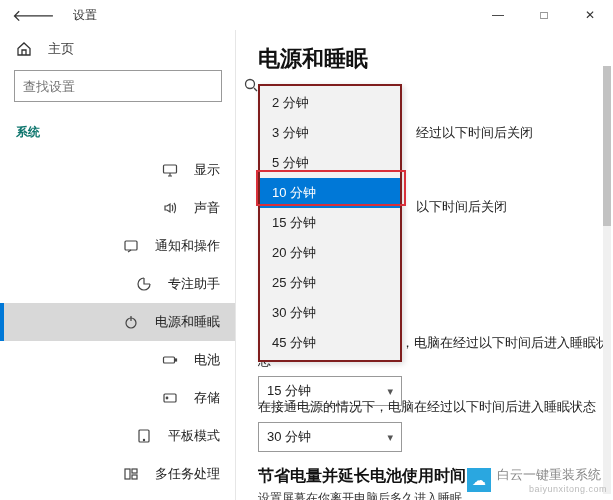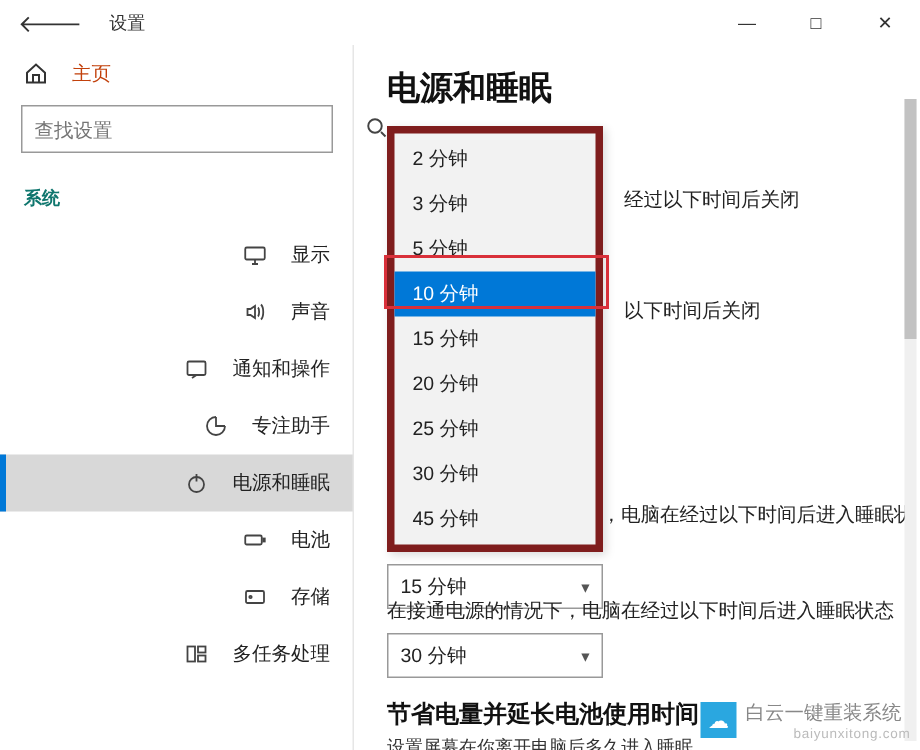--- a/index.html
+++ b/index.html
@@ -12,39 +12,39 @@
 .back-btn { font-size: 16px; color: #333; }
 .title-text { font-size: 12px; color: #333; }
 
 .layout { display: flex; height: calc(100% - 30px); }
 
 .sidebar { width: 236px; background: #fff; border-right: 0; position: relative; }
 .sidebar::after { content:""; position:absolute; right:0; top:0; bottom:0; width:1px; background:#e6e6e6; }
 
 .home-row { display: flex; align-items: center; gap: 16px; padding: 10px 16px 12px 16px; }
 .home-row .icon { width: 16px; display:flex; justify-content:center; color:#333; }
-.home-row .label { font-size: 13px; color: #c2410c; }
+.home-row .label { font-size: 13px; color: #404040; }
 
 .search-wrap { padding: 0 14px 14px 14px; }
 .search-box { display: flex; align-items: center; height: 32px; border: 1px solid #999; background: #fff; padding: 0 8px; gap: 44px; }
 .search-box input { flex: 1; border: none; outline: none; font-size: 13px; background: transparent; color: #666; }
 .search-box .sicon { color: #444; font-size: 14px; }
 
 .group-header { font-size: 12px; font-weight: 600; color: #0f766e; padding: 8px 16px 10px 16px; }
 
 .nav { display: flex; flex-direction: column; }
 .nav-item { display: flex; align-items: center; gap: 16px; height: 38px; padding: 0 16px; font-size: 13px; color: #222; position: relative; justify-content: flex-end; }
 .nav-item .icon { width: 16px; display:flex; justify-content:center; color:#444; }
 .nav-item.active { background: #d8d8d8; }
 .nav-item.active::before { content:""; position:absolute; left:0; top:0; bottom:0; width:4px; background:#0078d7; }
 
 .content { flex: 1; padding: 14px 0 0 22px; position: relative; overflow: hidden; }
 .page-title { font-size: 22px; font-weight: 600; color: #111; margin-bottom: 10px; }
 
-.dropdown-open { position: absolute; top: 54px; left: 22px; width: 144px; background: #f2f2f2; border: 5px solid #7f1d1d; box-shadow: 2px 2px 6px rgba(0,0,0,0.15); z-index: 10; padding: 2px 0; }
+.dropdown-open { position: absolute; top: 54px; left: 22px; width: 144px; background: #f2f2f2; border: 2px solid #7f1d1d; box-shadow: 2px 2px 6px rgba(0,0,0,0.15); z-index: 10; padding: 2px 0; }
 .dropdown-open .opt { height: 30px; display: flex; align-items: center; padding: 0 12px; font-size: 13px; color: #222; }
 .dropdown-open .opt.selected { background: #0078d7; color: #fff; }
 .highlight-ring { position: absolute; border: 2px solid #d9303a; pointer-events: none; z-index: 20; }
 
 .side-label { position: absolute; font-size: 13px; color: #222; }
 
 .field-block { position: absolute; left: 22px; }
 .field-desc { font-size: 13px; color: #222; margin-bottom: 6px; }
 .combo { width: 144px; height: 30px; border: 1px solid #999; display: flex; align-items: center; justify-content: space-between; padding: 0 8px; font-size: 13px; color:#222; background:#fff; }
 .combo .chev { color:#555; font-size:11px; }
@@ -162,20 +162,29 @@
             <svg viewBox="0 0 16 16" fill="none" stroke="currentColor" stroke-width="1.2">
               <rect x="2" y="4" width="12" height="8" rx="1"></rect>
               <circle cx="5" cy="8" r="0.8"></circle>
             </svg>
           </span>
         <span>存储</span>
       </div>
       <div class="nav-item">
         <span class="icon">
             <svg viewBox="0 0 16 16" fill="none" stroke="currentColor" stroke-width="1.2">
+              <rect x="3" y="2" width="10" height="12" rx="1"></rect>
+              <circle cx="8" cy="12" r="0.6"></circle>
+            </svg>
+          </span>
+        <span>平板模式</span>
+      </div>
+      <div class="nav-item">
+        <span class="icon">
+            <svg viewBox="0 0 16 16" fill="none" stroke="currentColor" stroke-width="1.2">
               <rect x="2" y="3" width="5" height="10"></rect>
               <rect x="9" y="3" width="5" height="4"></rect>
               <rect x="9" y="9" width="5" height="4"></rect>
             </svg>
           </span>
         <span>多任务处理</span>
       </div>
       <div class="nav-item">
         
         

